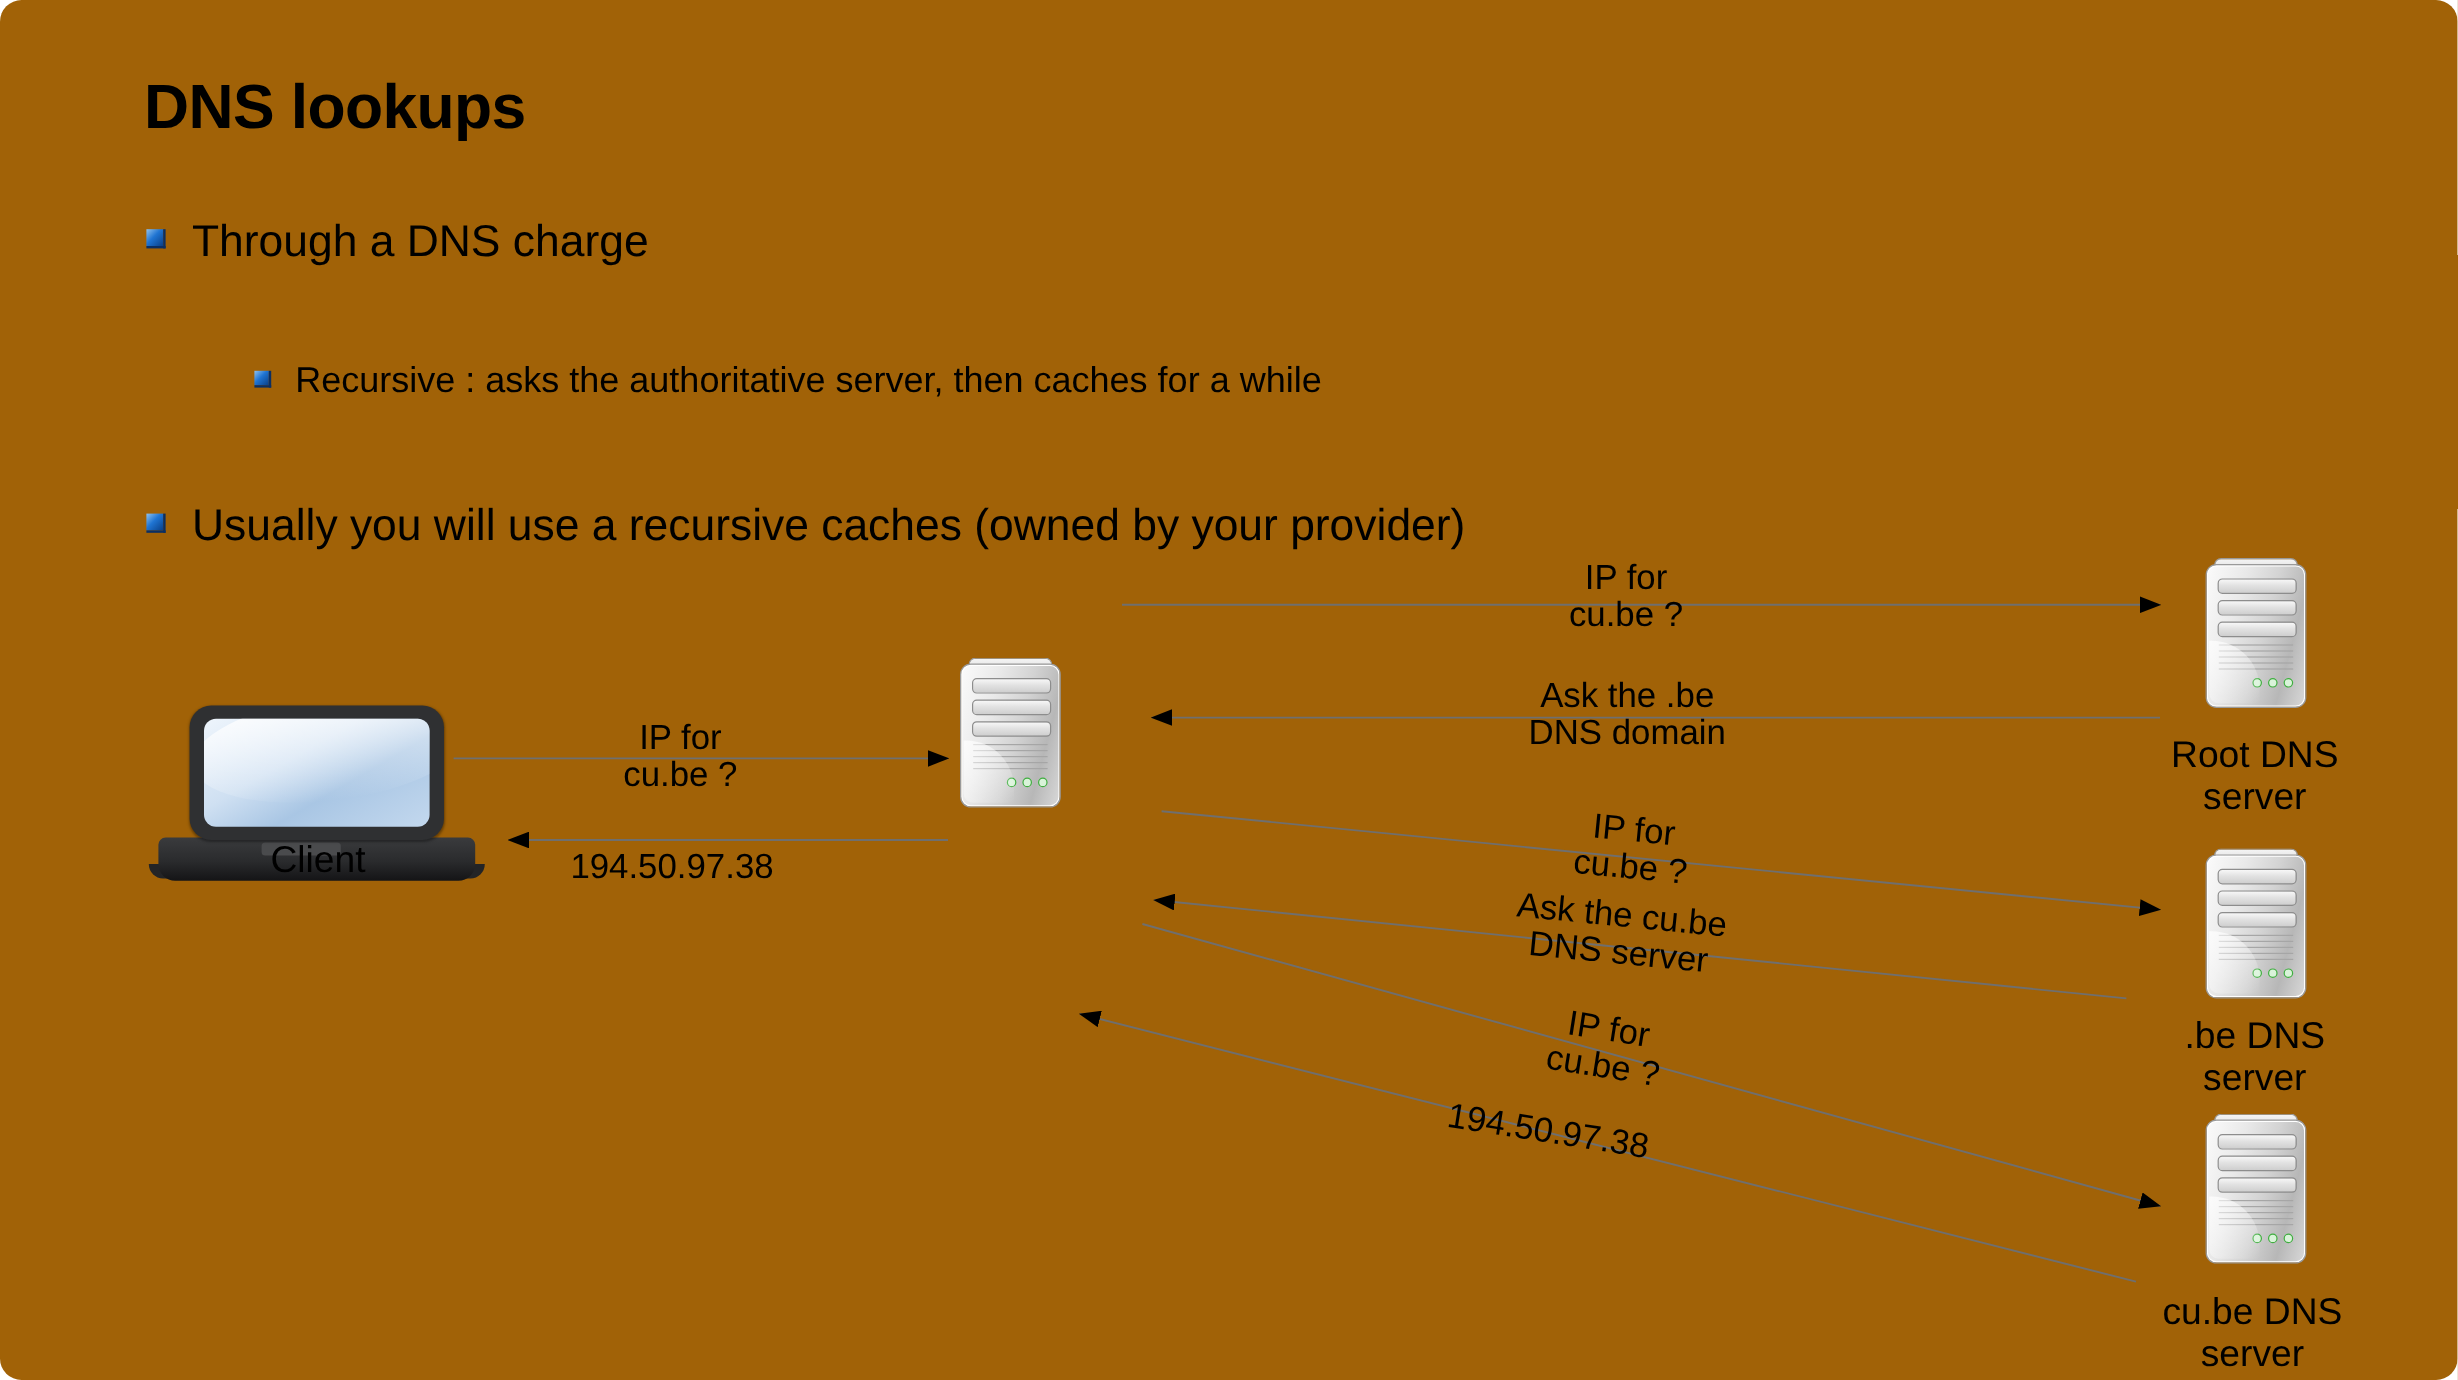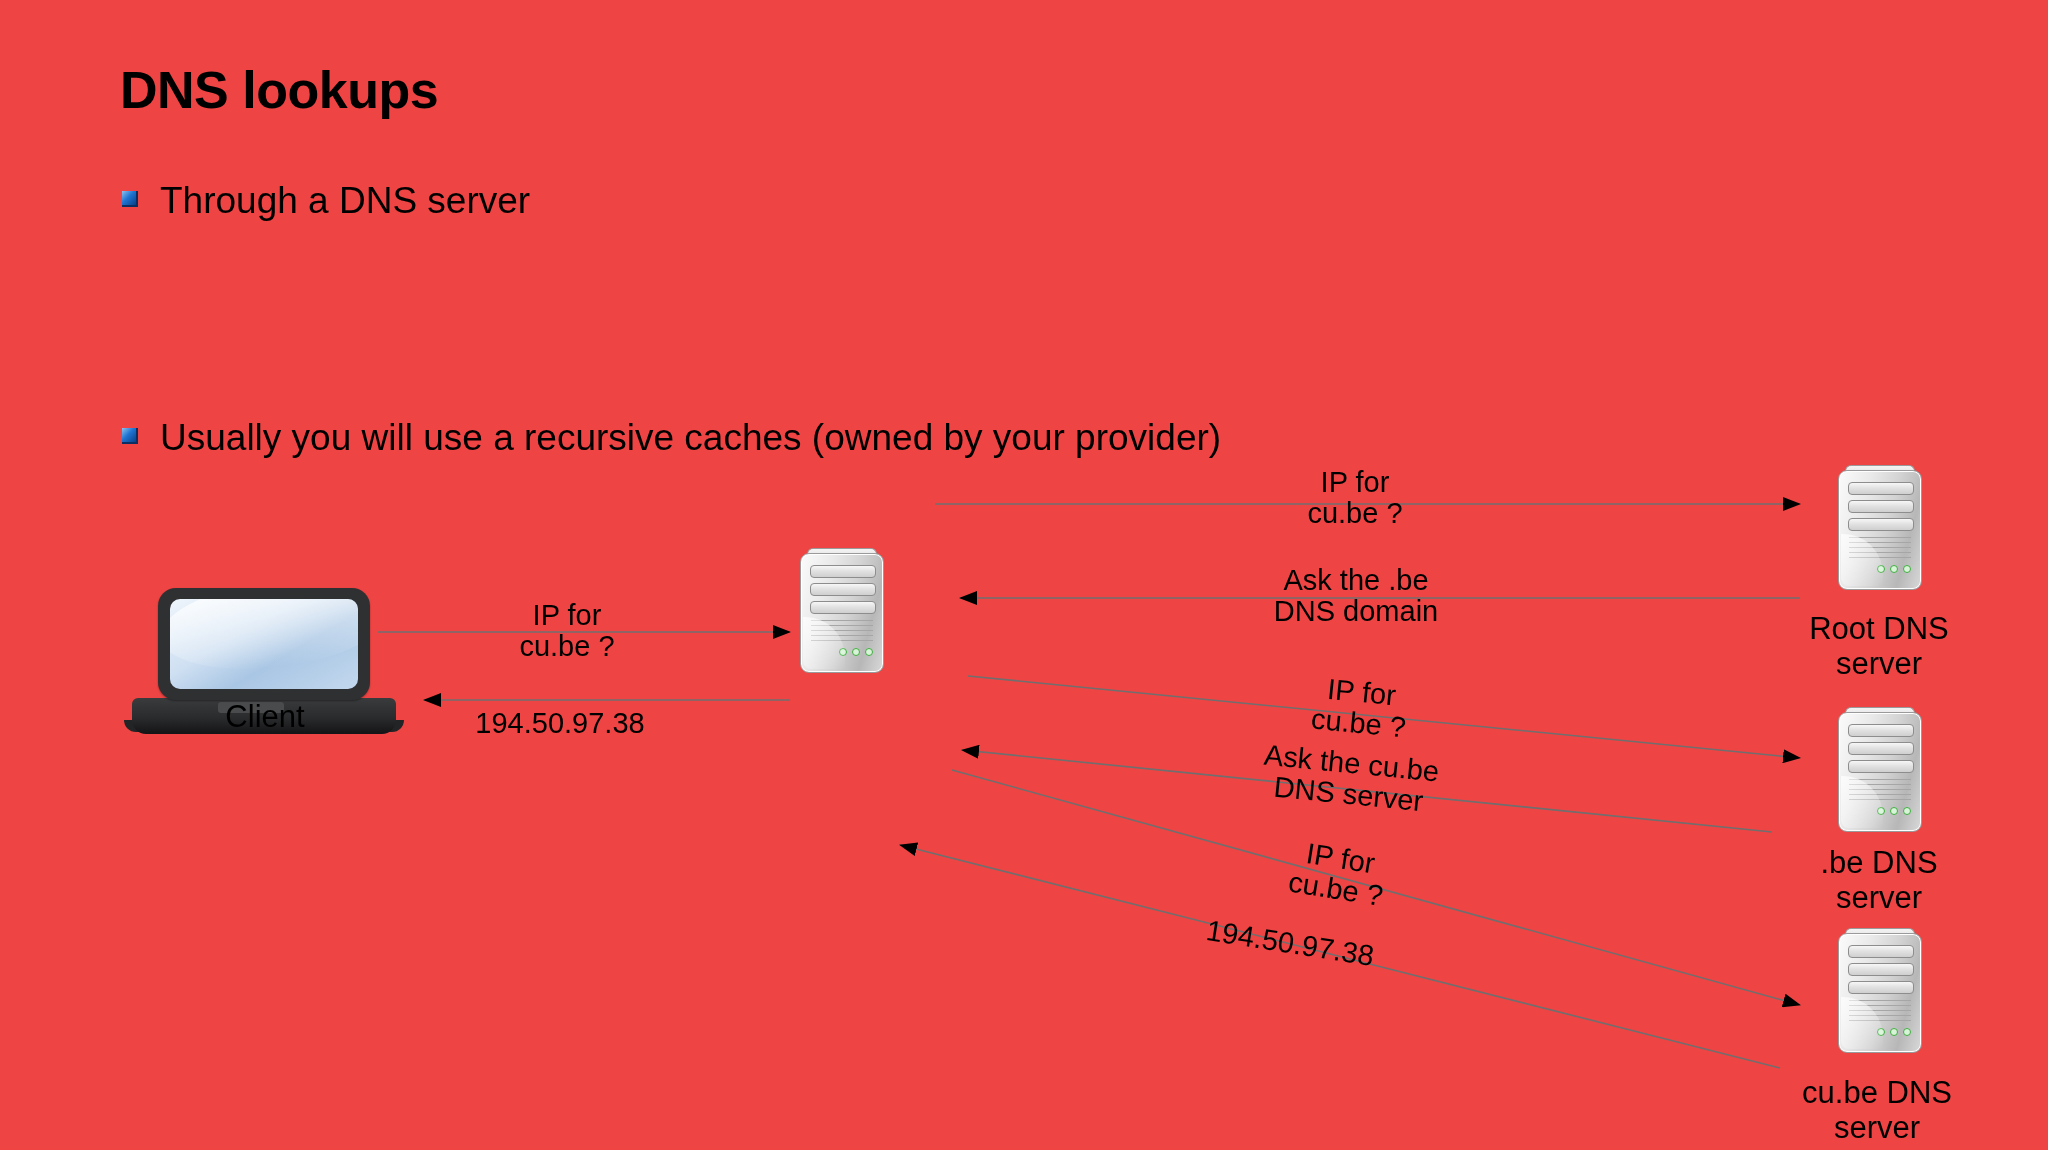--- a/index.html
+++ b/index.html
@@ -1,18 +1,18 @@
 <!DOCTYPE html>
 <html><head>
 <meta charset="utf-8">
 <style>
   html,body{margin:0;padding:0;background:#ffffff;}
   body{width:2048px;height:1150px;position:relative;overflow:hidden;
        font-family:"Liberation Sans", sans-serif;color:#000;}
-  .slide{position:absolute;inset:0;background:#ef4444;}
+  .slide{position:absolute;inset:0;background:#a16207;border-radius:18px;}
 
   
   .title{position:absolute;left:120px;top:62px;font-size:52px;font-weight:bold;
          letter-spacing:-0.5px;line-height:1.1;}
 
   
   .bullet-l1{position:absolute;left:122px;font-size:37px;line-height:1.15;white-space:nowrap;}
   .bullet-l2{position:absolute;left:212px;font-size:30px;line-height:1.15;white-space:nowrap;}
   .bullet-l3{position:absolute;left:360px;font-size:24px;line-height:1.15;white-space:nowrap;}
   .bul-sq{display:inline-block;width:14px;height:14px;vertical-align:middle;
@@ -71,24 +71,27 @@
   .wlabel.rot{transform-origin:50% 50%;}
 </style>
 </head>
 <body>
 
 <div class="slide">
 
   <div class="title">DNS lookups</div>
 
   <div class="bullet-l1" style="top:178px;">
-    <span class="bul-sq"></span><span class="btext">Through a DNS server</span>
-  </div>
-
-
+    <span class="bul-sq"></span><span class="btext">Through a DNS charge</span>
+  </div>
+
+
+  <div class="bullet-l2" style="top:300px;">
+    <span class="bul-sq small"></span><span class="btext">Recursive : asks the authoritative server, then caches for a while</span>
+  </div>
 
 
   <div class="bullet-l1" style="top:415px;">
     <span class="bul-sq"></span><span class="btext">Usually you will use a recursive caches (owned by your provider)</span>
   </div>
 
   <div class="diagram">
 
     <svg class="wires" viewBox="0 0 2048 1150">
       <defs>

